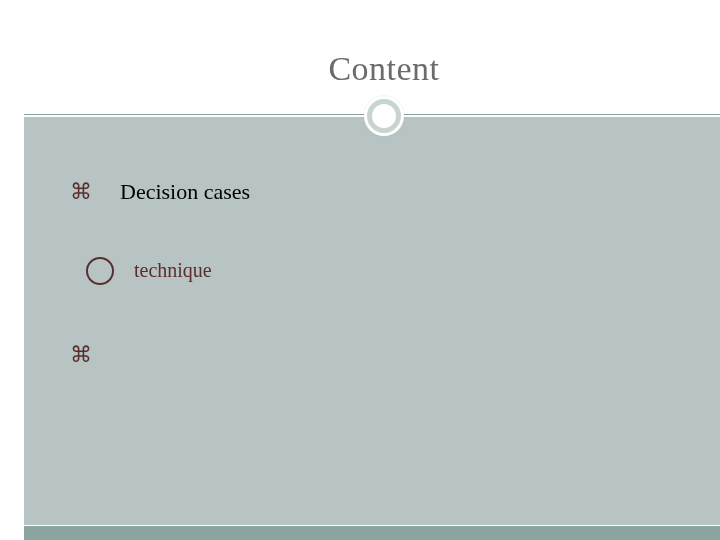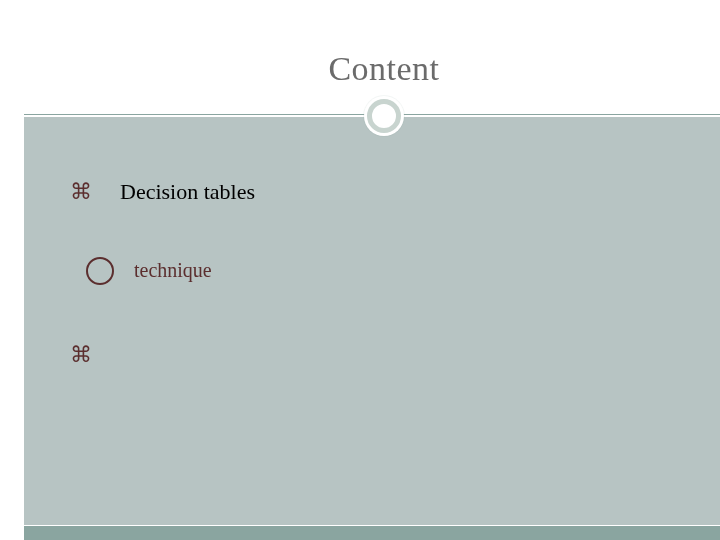--- a/index.html
+++ b/index.html
@@ -141,21 +141,21 @@
 
   <div class="divider"></div>
   <div class="ring">
     <div class="ring-inner"></div>
   </div>
 
   <div class="body-area">
 
     <div class="bullet-l1">
       <span class="bullet-sym">⌘</span>
-      <span>Decision tables</span>
+      <span>Decision cases</span>
     </div>
 
     <div class="bullet-l2">
       <span class="circ"></span>
       <span>technique</span>
     </div>
 
     <div class="bullet-l1">
       <span class="bullet-sym">⌘</span>
     </div>

